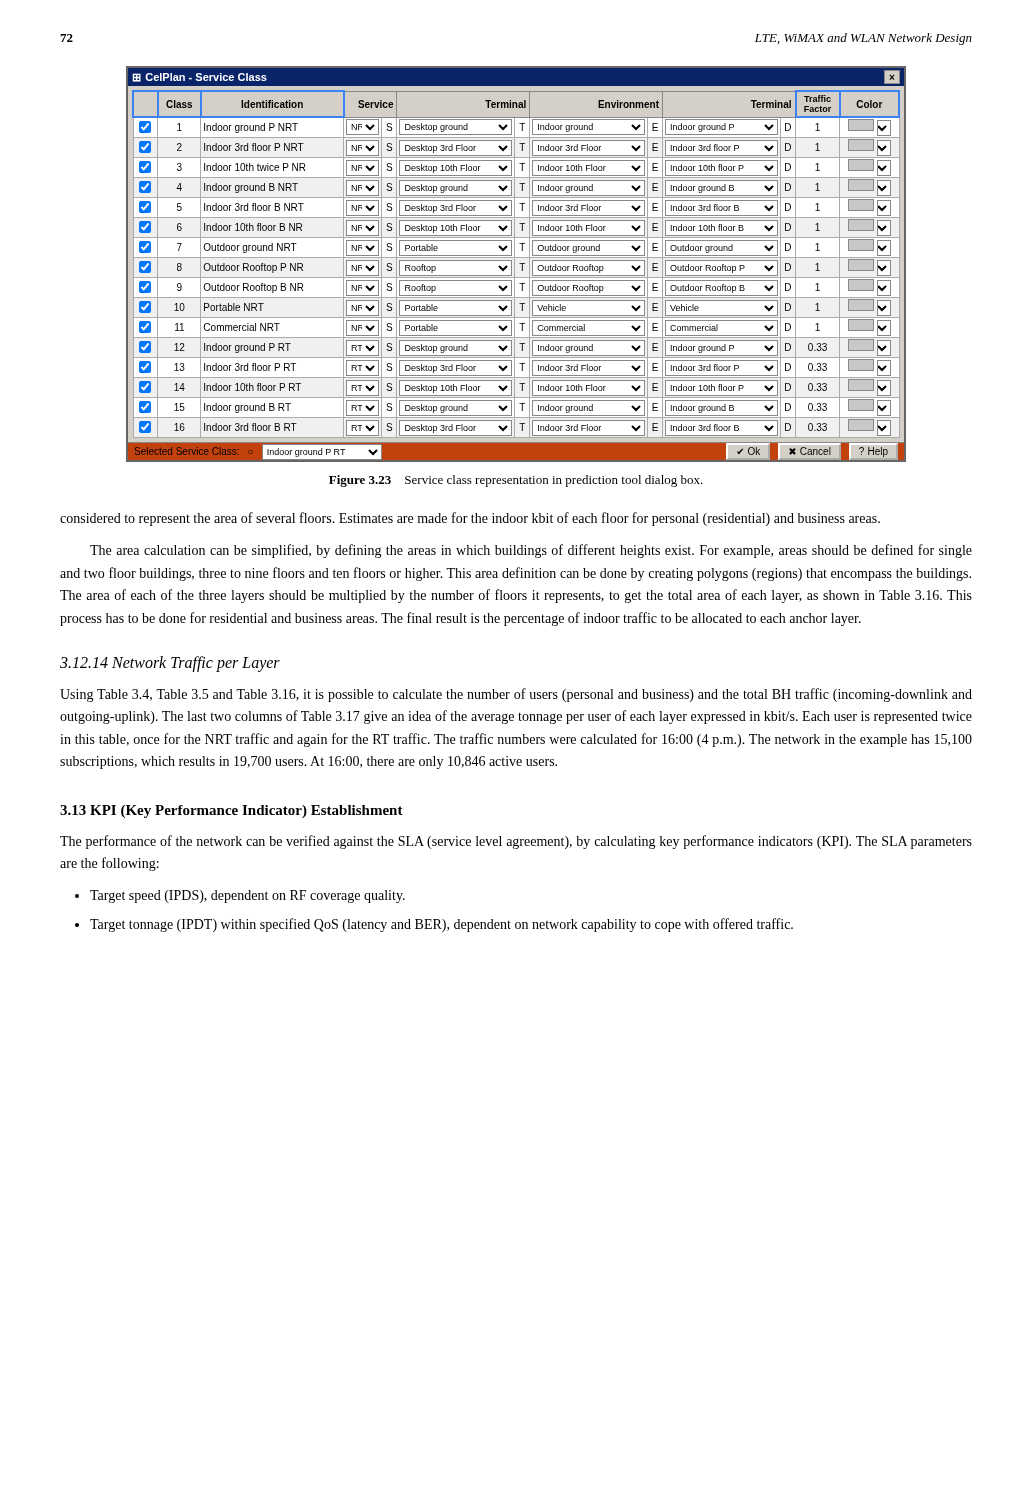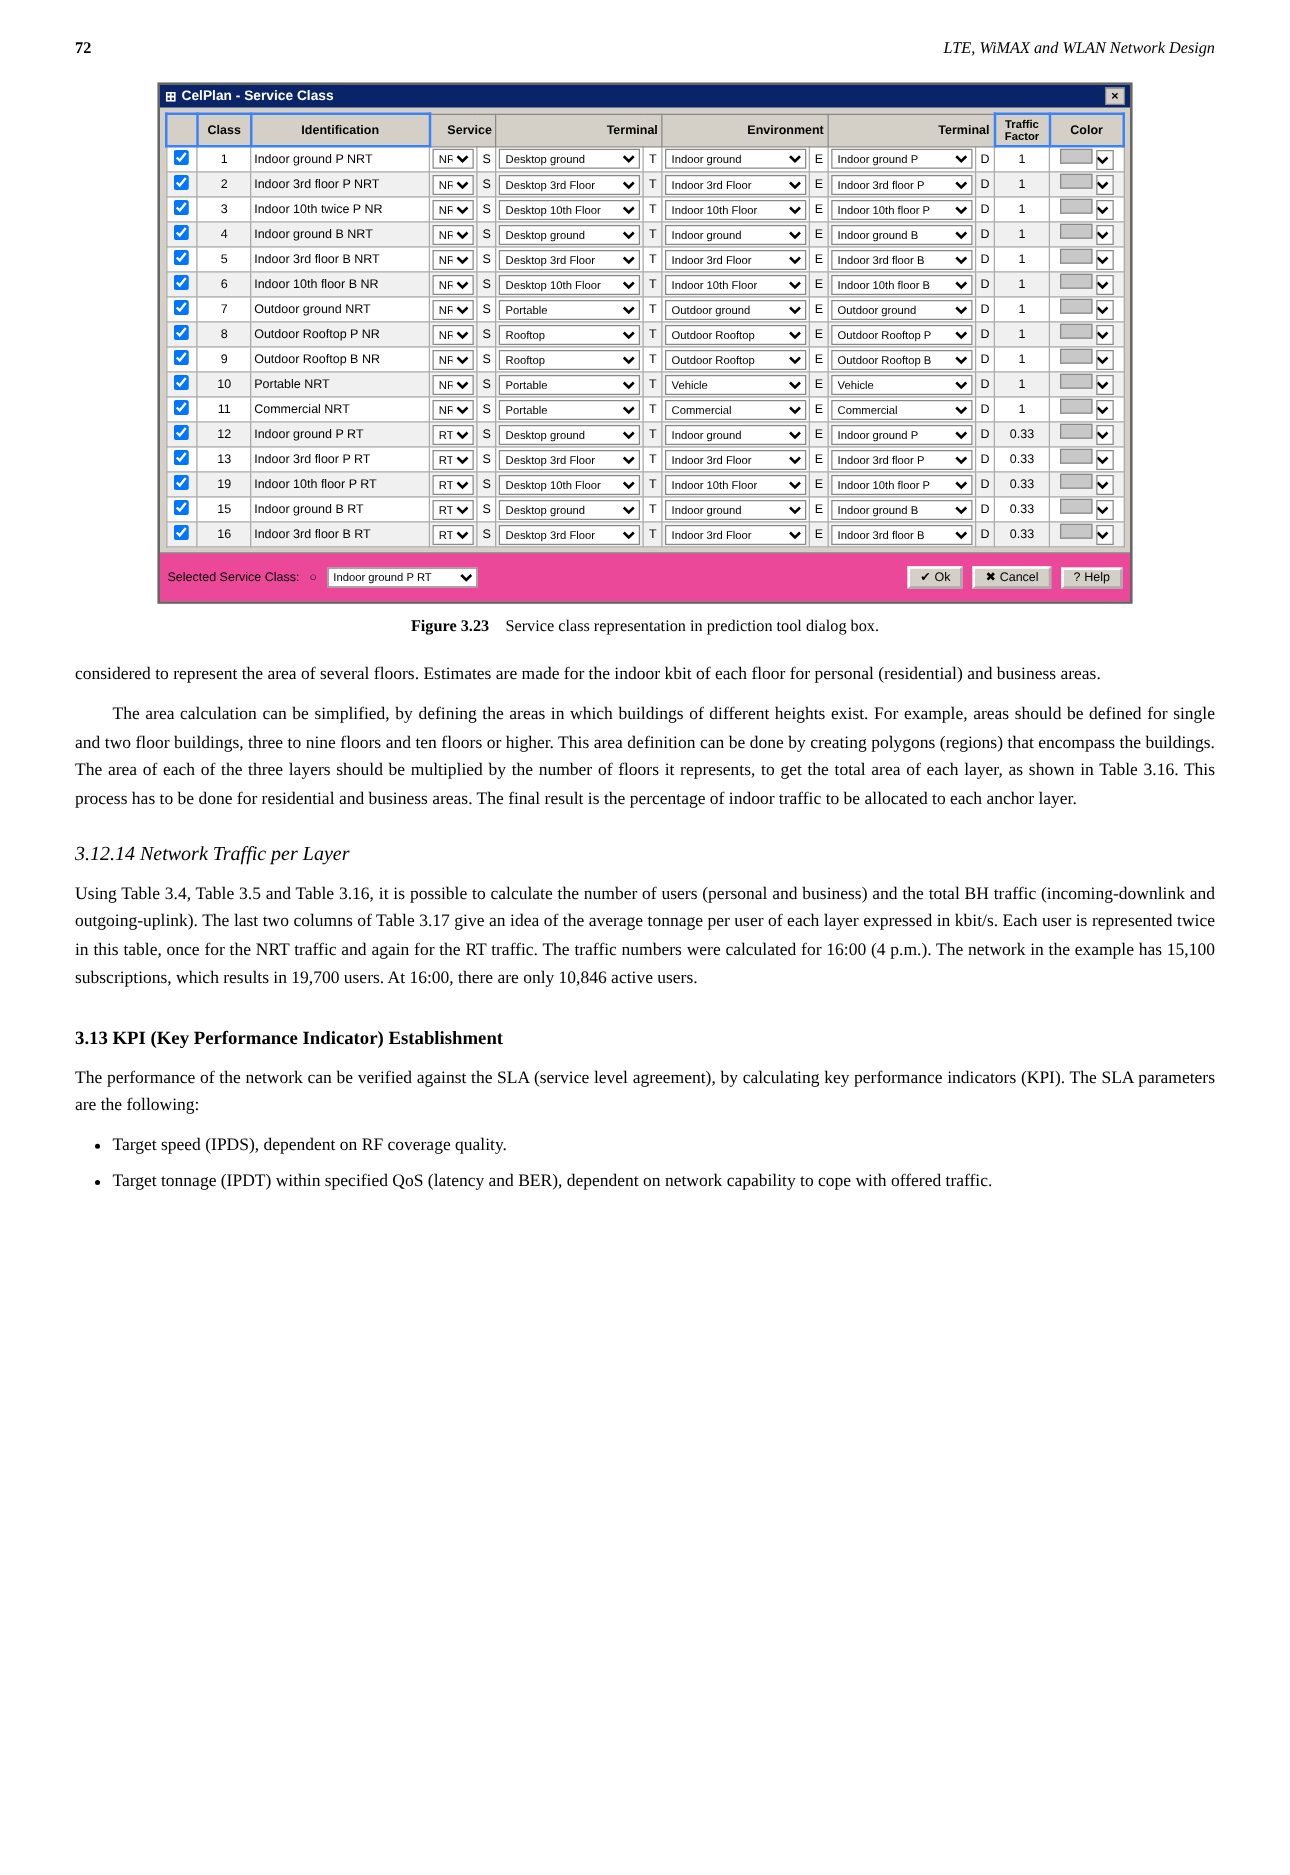--- a/index.html
+++ b/index.html
@@ -131,25 +131,25 @@
     .color-box {
       width: 26px;
       height: 12px;
       background: #c8c8c8;
       border: 1px solid #888;
       display: inline-block;
     }
 
     
     .dialog-footer {
-      padding: 10px 6px;
+      padding: 0 6px;
       display: flex;
       align-items: center;
       gap: 8px;
-      background: #ec4899;
+      background: #c2410c;
       border-top: 1px solid #888;
     }
     .dialog-footer-label {
       font-size: 10px;
     }
     .footer-service-select {
       font-size: 9px;
       height: 16px;
       border: 1px solid #888;
       background: #fff;
@@ -711,21 +711,21 @@
     <td class="col-tval">0.33</td>
     <td class="col-color">
       <span class="color-box"></span>
       <select class="tiny" style="width:14px;display:inline-block;"><option></option></select>
     </td>
   </tr>
             <tr style="background: rgb(240, 240, 240);">
     <td class="col-check checkbox-cell">
       <input type="checkbox" checked="" style="">
     </td>
-    <td class="col-num">19</td>
+    <td class="col-num">14</td>
     <td class="col-ident">Indoor 10th floor P RT</td>
     <td class="col-service">
       <select class="tiny">
         <option>RT</option>
       </select>
     </td>
     <td class="col-s">S</td>
     <td class="col-terminal">
       <select class="tiny">
         <option>Desktop 10th Floor</option>

